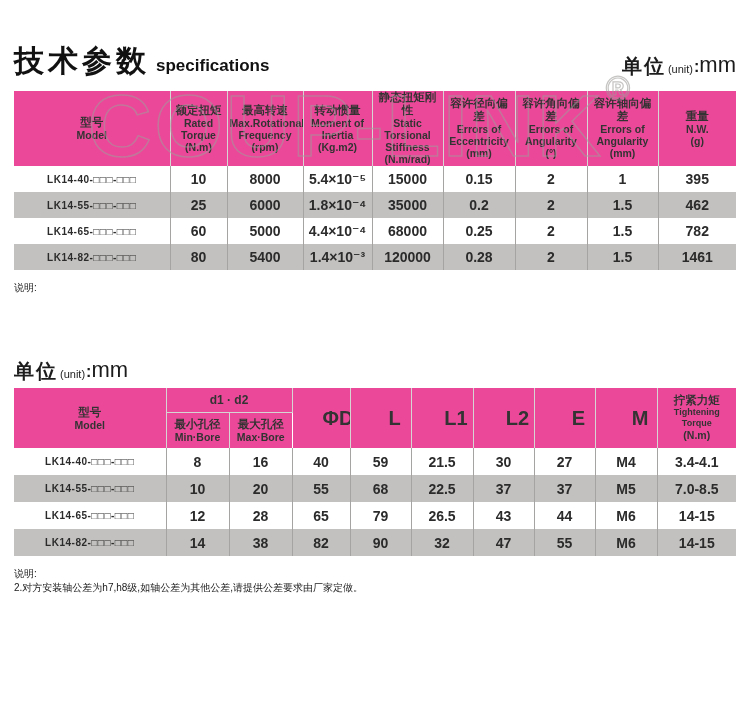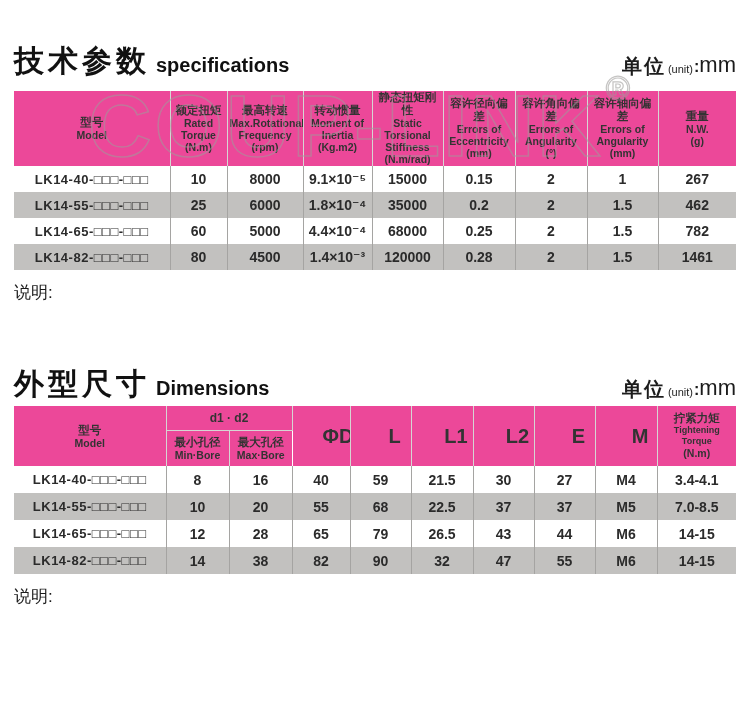--- a/index.html
+++ b/index.html
@@ -7,21 +7,21 @@
     position:relative; width:750px; height:703px; background:#ffffff;
     font-family:"Liberation Sans","DejaVu Sans",sans-serif; color:#1c1c1c;
     overflow:hidden;
   }
   .inner { padding:0 14px; }
 
   
   .sec-head { display:flex; justify-content:space-between; }
   .title-wrap { display:flex; align-items:flex-end; }
   .t-zh { font-size:30px; font-weight:bold; letter-spacing:4px; color:#111; line-height:1; }
-  .t-en { font-size:20px; font-weight:bold; margin-left:6px; line-height:1.1; color:#111; }
+  .t-en { font-size:17px; font-weight:bold; margin-left:6px; line-height:1.1; color:#111; }
   .unit { display:flex; align-items:flex-end; line-height:1; }
   .u-zh  { font-size:20px; font-weight:bold; letter-spacing:2px; }
   .u-en  { font-size:11px; font-weight:normal; margin:0 1px 1px 2px; }
   .u-sep { font-size:16px; font-weight:bold; margin-bottom:1px; }
   .u-val { font-size:22px; font-weight:normal; }
 
   
   table { border-collapse:collapse; width:722px; table-layout:fixed; }
   th,td { padding:0 2px; text-align:center; vertical-align:middle; overflow:hidden; }
   thead th {
@@ -37,25 +37,25 @@
     font-size:14px; font-weight:bold; color:#2b2b2b;
     border-right:1px solid #a5a4a2; background:#ffffff;
   }
   tbody td:last-child { border-right:none; }
   tbody tr.striped td { background:#c2c1bf; }
   .spec-table tbody tr { height:26px; }
   .dim-table  tbody tr { height:27px; }
   .spec-table thead tr { height:62px; }
   .dim-table  thead tr.hr1 { height:24px; }
   .dim-table  thead tr.hr2 { height:36px; }
-  td.model-cell { font-size:13px; letter-spacing:0.5px; }
+  td.model-cell { font-size:10px; letter-spacing:0.5px; }
   .bore-group { border-bottom:1px solid #d6d5d3; font-size:12px; }
 
   
-  .notes { margin-top:11px; font-size:17px; line-height:1.42; color:#1a1a1a; }
+  .notes { margin-top:11px; font-size:10px; line-height:1.42; color:#1a1a1a; }
   .notes div { white-space:nowrap; }
 
   .sec2 { margin-top:64px; }
   .spec-table { margin-top:15px; }
   .dim-table  { margin-top:7px; }
   .sec1 { padding-top:46px; }
 
   
   .watermark {
     position:absolute; top:70px; left:88px; z-index:6; pointer-events:none;
@@ -154,26 +154,26 @@
             <div class="h-en">N.W.</div>
             <div class="h-unit">(g)</div>
           </th>
         </tr>
       </thead>
       <tbody>
         <tr>
           <td class="model-cell">LK14-40-□□□-□□□</td>
           <td>10</td>
           <td>8000</td>
-          <td>9.1×10⁻⁵</td>
+          <td>5.4×10⁻⁵</td>
           <td>15000</td>
           <td>0.15</td>
           <td>2</td>
           <td>1</td>
-          <td>267</td>
+          <td>395</td>
         </tr>
         <tr class="striped">
           <td class="model-cell">LK14-55-□□□-□□□</td>
           <td>25</td>
           <td>6000</td>
           <td>1.8×10⁻⁴</td>
           <td>35000</td>
           <td>0.2</td>
           <td>2</td>
           <td>1.5</td>
@@ -186,42 +186,38 @@
           <td>4.4×10⁻⁴</td>
           <td>68000</td>
           <td>0.25</td>
           <td>2</td>
           <td>1.5</td>
           <td>782</td>
         </tr>
         <tr class="striped">
           <td class="model-cell">LK14-82-□□□-□□□</td>
           <td>80</td>
-          <td>4500</td>
+          <td>5400</td>
           <td>1.4×10⁻³</td>
           <td>120000</td>
           <td>0.28</td>
           <td>2</td>
           <td>1.5</td>
           <td>1461</td>
         </tr>
       </tbody>
     </table>
 
     <div class="notes">
       <div>说明:</div>
     </div>
   </div>
 
   <div class="inner sec2">
     <div class="sec-head">
-      <div class="title-wrap">
-        <span class="t-zh">外型尺寸</span>
-        <span class="t-en">Dimensions</span>
-      </div>
       <div class="unit">
         <span class="u-zh">单位</span>
         <span class="u-en">(unit)</span>
         <span class="u-sep">:</span>
         <span class="u-val">mm</span>
       </div>
     </div>
 
     <table class="dim-table">
       <colgroup>
@@ -313,16 +309,17 @@
           <td>47</td>
           <td>55</td>
           <td>M6</td>
           <td>14-15</td>
         </tr>
       </tbody>
     </table>
 
     <div class="notes">
       <div>说明:</div>
+      <div>2.对方安装轴公差为h7,h8级,如轴公差为其他公差,请提供公差要求由厂家定做。</div>
     </div>
   </div>
 
 </div>
 
 </body></html>

